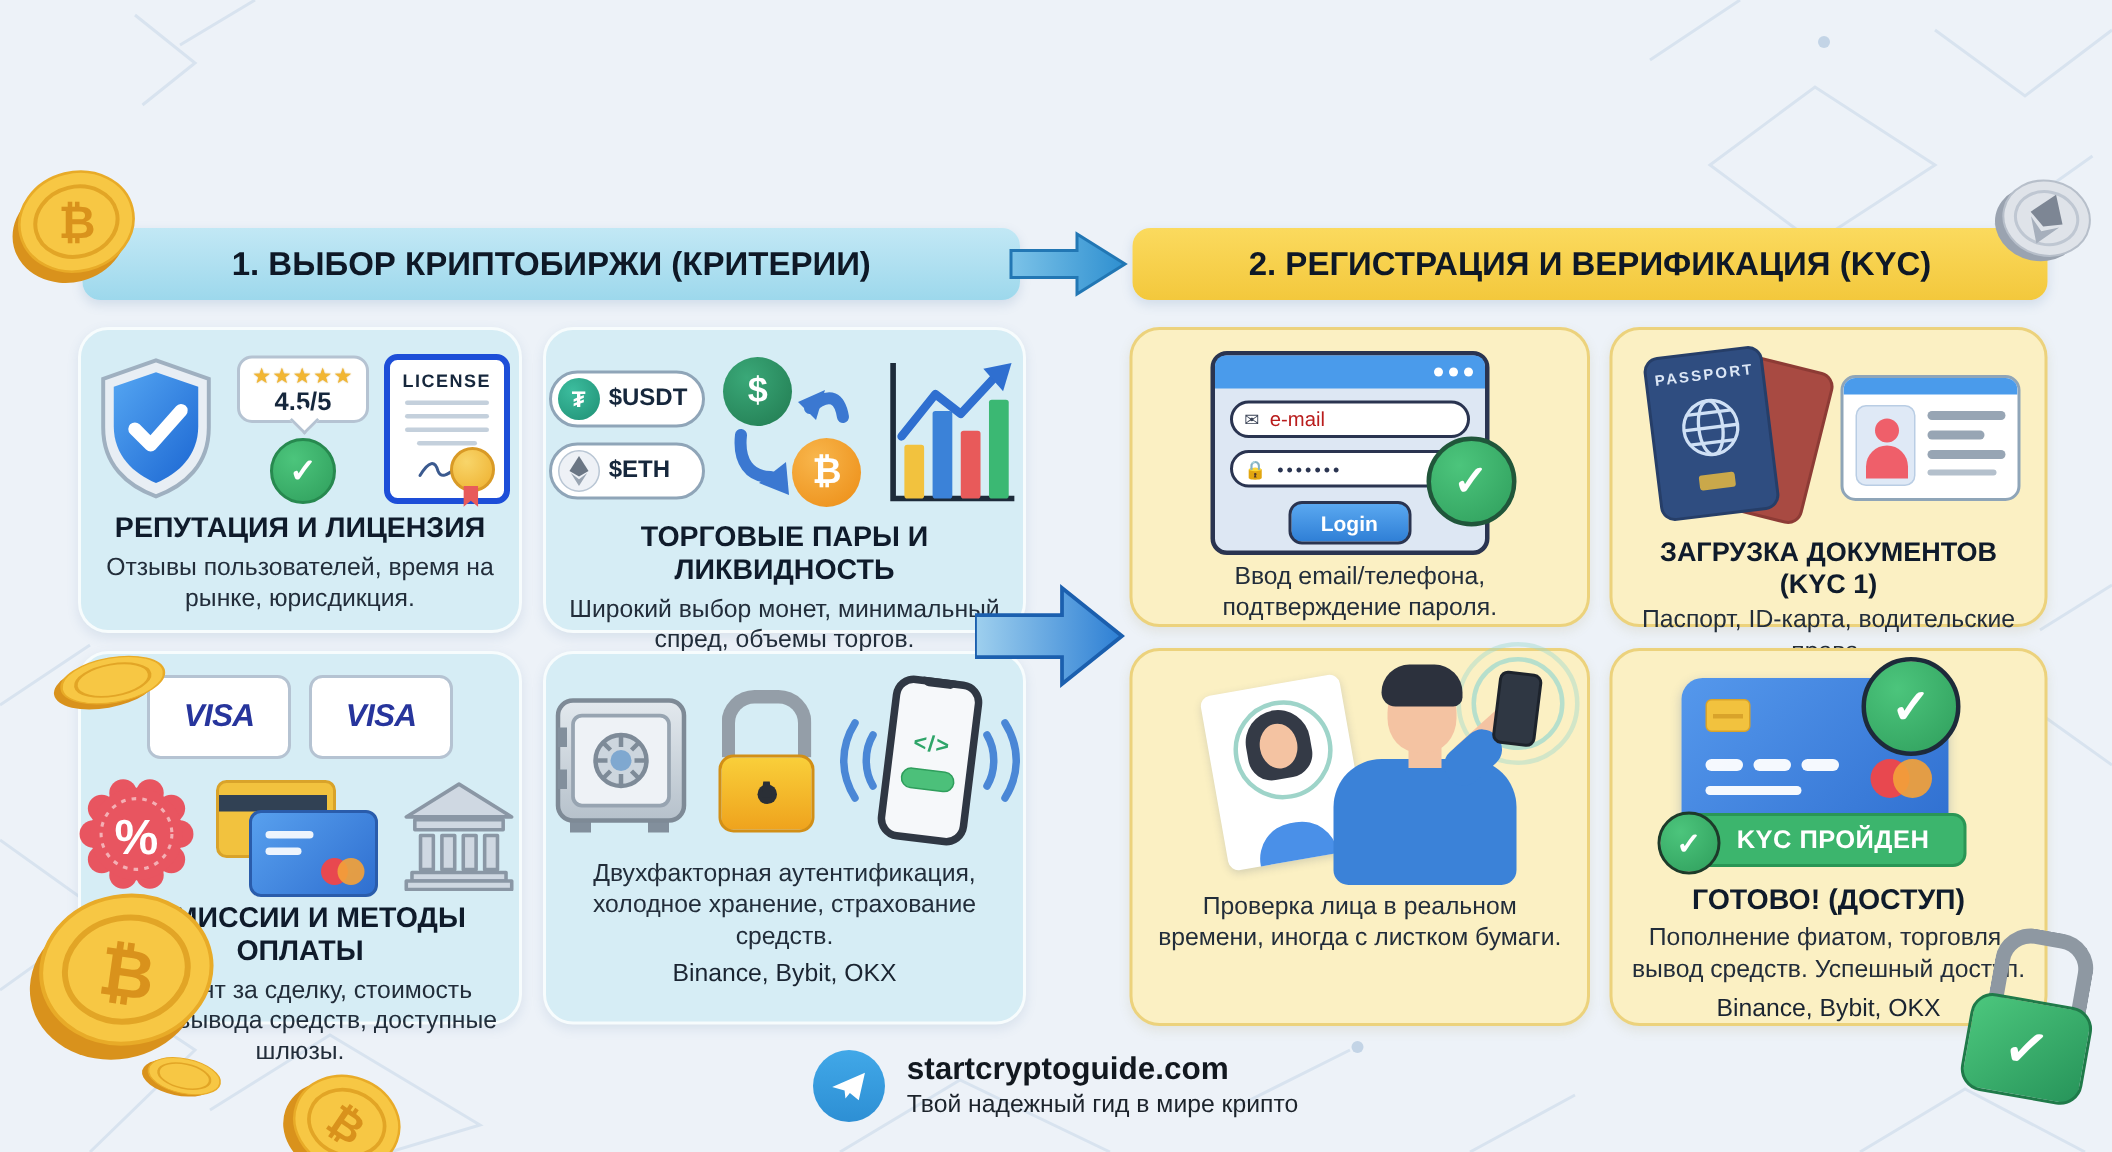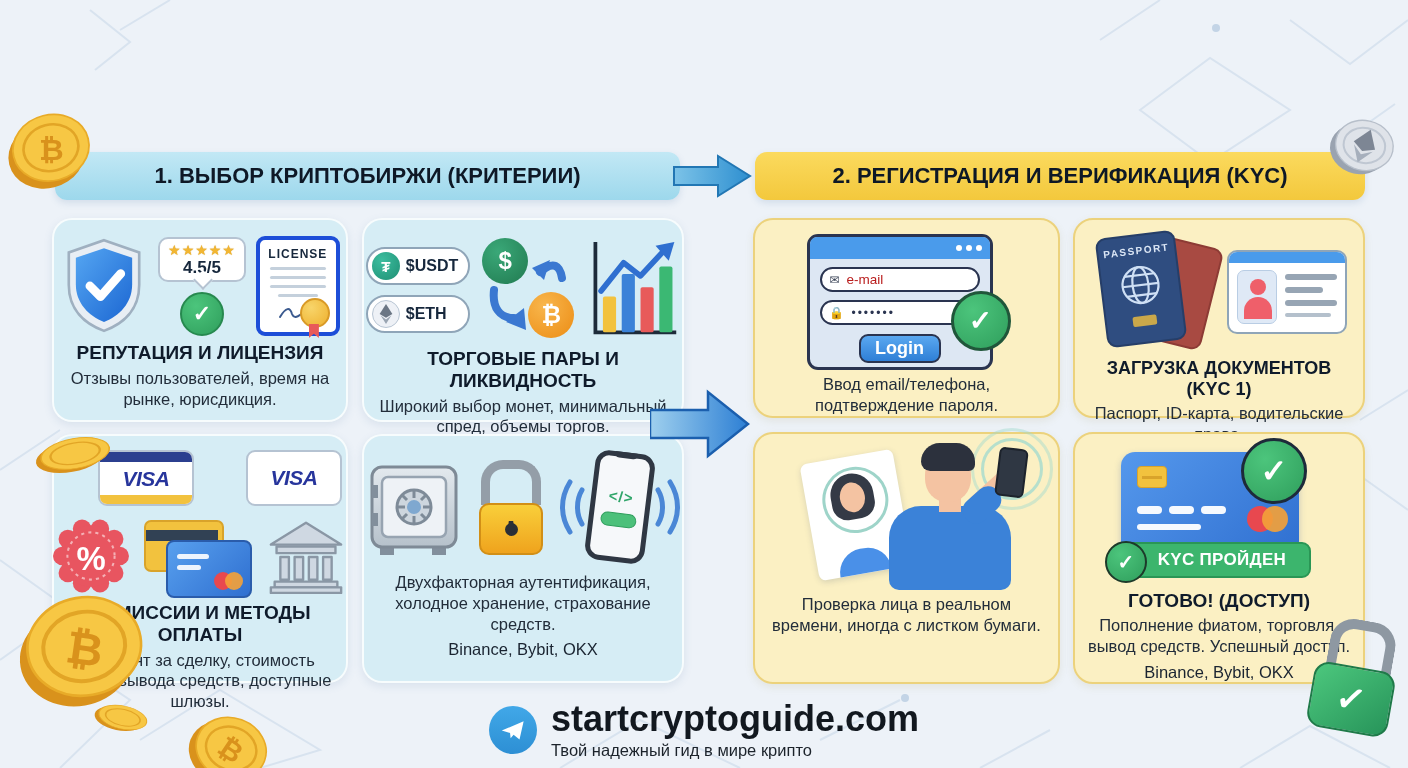--- a/index.html
+++ b/index.html
@@ -72,21 +72,21 @@
   .swap .dollar{position:absolute;left:0;top:0;width:46px;height:46px;border-radius:50%;font-size:24px;
         background:radial-gradient(circle at 35% 30%,#3aa878,#217a50);color:#fff;font-weight:800;
         display:flex;align-items:center;justify-content:center;}
   .swap .btc{position:absolute;right:0;bottom:4px;width:46px;height:46px;border-radius:50%;font-size:24px;
         background:radial-gradient(circle at 35% 30%,#f8b64c,#ec8c14);color:#fff;font-weight:800;
         display:flex;align-items:center;justify-content:center;}
 
   
   .visa-row{display:flex;gap:12px;margin-top:14px;}
   .visa{width:92px;height:52px;background:#fff;border:2px solid #b5c3d2;border-radius:9px;overflow:hidden;
-        display:flex;flex-direction:column;margin-left:40px;}
+        display:flex;flex-direction:row;}
   .visa .mid{flex:1;display:flex;align-items:center;justify-content:center;
         font-style:italic;font-weight:800;font-size:21px;color:#27359c;letter-spacing:-.5px;}
   .visa-striped .top{height:10px;background:#2b3f8f;}
   .visa-striped .bot{height:9px;background:#f2c23e;}
   .fee-row{display:flex;align-items:center;gap:14px;margin-top:10px;}
   .cards-stack{position:relative;width:106px;height:80px;}
   .ccard-y{position:absolute;left:0;top:4px;width:76px;height:48px;background:#f2c23e;border-radius:7px;
         border:2px solid #d9a32a;}
   .ccard-y:after{content:"";position:absolute;left:0;top:8px;width:72px;height:11px;background:#314154;}
   .ccard-b{position:absolute;left:22px;top:24px;width:82px;height:54px;border-radius:8px;
@@ -124,21 +124,21 @@
   .reg-bar{height:22px;background:#4a9beb;border-radius:7px 7px 0 0;display:flex;align-items:center;
         justify-content:flex-end;gap:4px;padding-right:8px;}
   .reg-bar i{width:6px;height:6px;border-radius:50%;background:#fff;}
   .reg-row{margin:8px 10px 0;height:25px;background:#fff;border:2px solid #2a3450;border-radius:13px;
         display:flex;align-items:center;gap:7px;padding:0 8px;box-sizing:border-box;}
   .fld-ic{font-size:12px;color:#3a4356;}
   .fld-txt{font-size:13.5px;color:#b91c1c;}
   .pwd{font-size:12px;letter-spacing:2px;color:#2a3450;flex:1;text-align:left;}
   .eye{font-size:12px;color:#6a7486;}
   .login-btn{margin:9px auto 0;width:78px;height:25px;border-radius:9px;border:2px solid #2a3450;
-        background:linear-gradient(180deg,#5aa8f0,#2f7fd6);color:#fff;font-weight:800;font-size:18px;
+        background:linear-gradient(180deg,#5aa8f0,#2f7fd6);color:#fff;font-weight:800;font-size:14px;
         display:flex;align-items:center;justify-content:center;}
   .chk-54{position:absolute;right:-4px;bottom:-8px;width:54px;height:54px;font-size:28px;border:3px solid #20563a;}
 
   
   .docs{display:flex;align-items:center;gap:4px;margin-top:12px;}
   .pass-wrap{position:relative;width:132px;height:120px;}
   .pass-red{position:absolute;left:48px;top:8px;width:70px;height:100px;background:#a84a42;border-radius:10px;
         transform:rotate(14deg);border:2px solid #8d3b35;}
   .pass-navy{position:absolute;left:10px;top:2px;width:80px;height:110px;background:#2f4d80;border-radius:10px;
         transform:rotate(-7deg);border:2px solid #263e68;display:flex;flex-direction:column;align-items:center;
@@ -199,21 +199,21 @@
 
   
   .warn-row{display:flex;align-items:center;justify-content:center;gap:7px;margin-top:5px;}
   .warn-txt{font-size:17px;font-weight:800;color:#131c28;}
 
   
   .footer{position:absolute;left:0;right:0;top:700px;display:flex;align-items:center;justify-content:center;gap:14px;}
   .tg{width:48px;height:48px;border-radius:50%;background:linear-gradient(180deg,#41a8e8,#2d8fd4);
       display:flex;align-items:center;justify-content:center;}
   .f-txt{display:flex;flex-direction:column;align-items:flex-start;}
-  .f-site{font-size:36px;font-weight:800;color:#12181f;line-height:1.05;}
+  .f-site{font-size:21px;font-weight:800;color:#12181f;line-height:1.05;}
   .f-tag{font-size:16.5px;color:#1c232b;margin-top:3px;}
 
   
   .deco{position:absolute;pointer-events:none;}
   .padlock-green{position:absolute;left:1314px;top:620px;width:86px;transform:rotate(10deg);}
   .pg-shackle{width:46px;height:40px;border:10px solid #8e98a2;border-bottom:none;border-radius:24px 24px 0 0;margin:0 auto;}
   .pg-body{width:82px;height:66px;margin-top:-3px;border-radius:15px;border:2px solid #1f7a49;box-sizing:border-box;
       background:linear-gradient(135deg,#4cc77d,#27945a);display:flex;align-items:center;justify-content:center;
       color:#fff;font-size:36px;font-weight:900;}
 </style>

